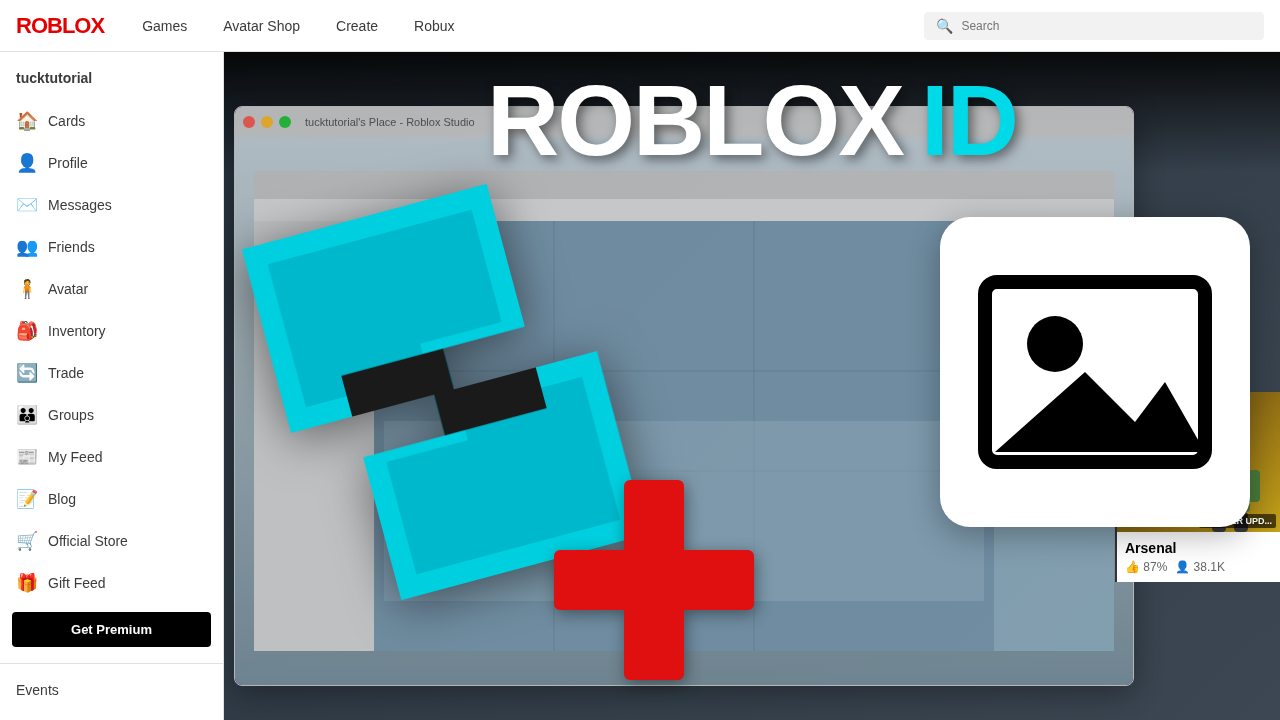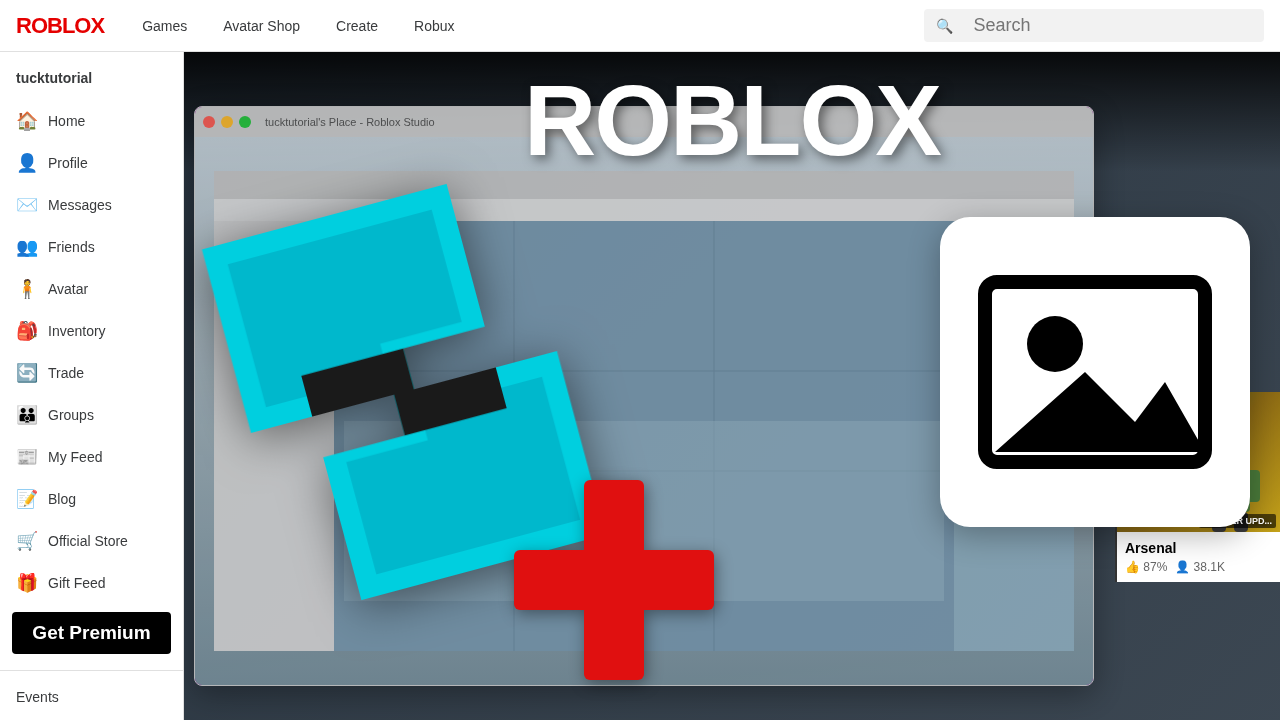--- a/index.html
+++ b/index.html
@@ -47,36 +47,35 @@
       border-radius: 4px;
       padding: 6px 12px;
       gap: 8px;
       width: 340px;
     }
     .search-icon-nav { color: #999; font-size: 14px; }
     .search-input {
       border: none;
       background: transparent;
       outline: none;
-      font-size: 18px;
+      font-size: 12px;
       color: #404040;
       width: 100%;
-      margin-left: 12px;
     }
 
     
     .body-area {
       display: flex;
       flex: 1;
       overflow: hidden;
     }
 
     
     .sidebar {
-      width: 184px;
+      width: 224px;
       background: #fff;
       border-right: 1px solid #e0e0e0;
       display: flex;
       flex-direction: column;
       padding: 10px 0;
       flex-shrink: 0;
       overflow-y: auto;
     }
     .sidebar-username {
       padding: 8px 16px 14px 16px;
@@ -104,21 +103,21 @@
       border-top: 1px solid #e0e0e0;
       margin: 8px 0;
     }
     .premium-btn {
       margin: 8px 12px;
       background: #000;
       color: #fff;
       border: none;
       border-radius: 4px;
       padding: 10px 16px;
-      font-size: 19px;
+      font-size: 13px;
       font-weight: 700;
       cursor: pointer;
       text-align: center;
     }
 
     
     .main-content {
       flex: 1;
       overflow: hidden;
       position: relative;
@@ -339,21 +338,21 @@
   </div>
 </nav>
 
 <div class="body-area">
 
   <aside class="sidebar">
     <div class="sidebar-username">tucktutorial</div>
 
     <div class="sidebar-item">
       <span class="icon">🏠</span>
-      <span>Home</span>
+      <span>Cards</span>
     </div>
     <div class="sidebar-item">
       <span class="icon">👤</span>
       <span>Profile</span>
     </div>
     <div class="sidebar-item">
       <span class="icon">✉️</span>
       <span>Messages</span>
     </div>
     <div class="sidebar-item">
@@ -428,20 +427,21 @@
             <line x1="300" y1="50" x2="300" y2="480" stroke="#6a8a9f" stroke-width="1"></line>
             <line x1="500" y1="50" x2="500" y2="480" stroke="#6a8a9f" stroke-width="1"></line>
 
             <rect x="130" y="250" width="600" height="180" fill="#9ab8c8" opacity="0.5"></rect>
           </svg>
         </div>
       </div>
 
       <div class="image-id-text">
         <span class="image-word">ROBLOX</span>
+        <span class="id-word">ID</span>
       </div>
 
       <div class="cyan-shape">
         <svg viewBox="0 0 300 360" fill="none" xmlns="http://www.w3.org/2000/svg">
 
           <polygon points="60,0 240,0 240,140 160,140 160,180 300,180 300,360 60,360 60,220 140,220 140,180 0,180 0,0" fill="#00cfdf"></polygon>
           <polygon points="80,20 220,20 220,130 140,130 140,200 280,200 280,340 80,340 80,230 160,230 160,160 20,160 20,20" fill="#00b8cc"></polygon>
 
           <rect x="60" y="140" width="100" height="40" fill="#1a1a1a"></rect>
           <rect x="140" y="180" width="100" height="40" fill="#1a1a1a"></rect>

